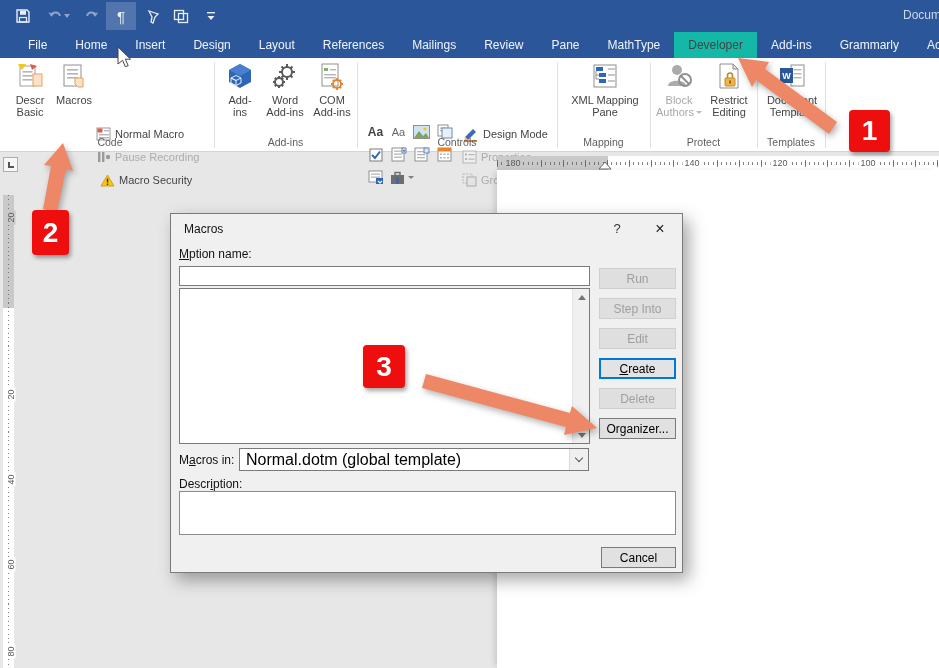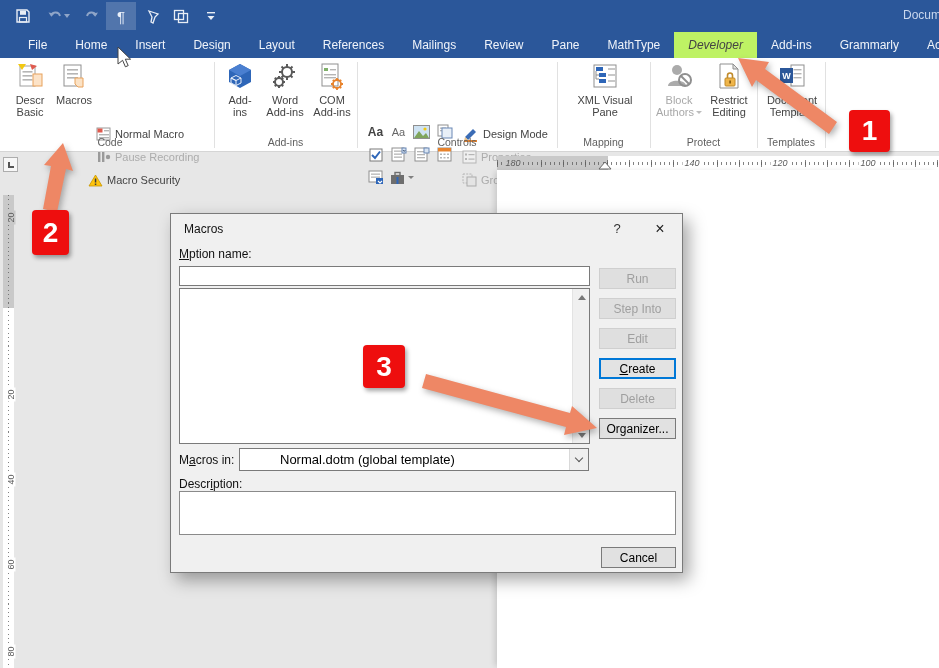--- a/index.html
+++ b/index.html
@@ -12,40 +12,40 @@
   .qbtn{position:absolute;top:2px;width:26px;height:28px;display:flex;align-items:center;justify-content:center;color:#EAF0F9;}
   .qbtn.dim{color:#8FA5C8;}
   .qbtn.toggled{background:rgba(255,255,255,0.18);}
   .pilcrow{font-size:15px;line-height:1;}
   .qcaret{width:0;height:0;border-left:3px solid transparent;border-right:3px solid transparent;border-top:4px solid #C7D3E8;}
   .win-title{position:absolute;left:903px;top:8px;font-size:12px;color:#C9D7EE;white-space:nowrap;}
 
   
   .tabs{position:absolute;left:0;top:32px;width:939px;height:26px;background:var(--titlebar);display:flex;align-items:stretch;padding-left:14px;white-space:nowrap;}
   .tab{padding:0 14px;font-size:12px;color:#F0F4FA;display:flex;align-items:center;cursor:default;}
-  .tab.active{background:#bef264;color:#444;font-style:italic;}
+  .tab.active{background:#14b8a6;color:#444;}
 
   
   .ribbon{position:absolute;left:0;top:58px;width:939px;height:94px;background:#fff;border-bottom:1px solid #D5D5D5;}
   .vsep{position:absolute;top:4px;height:86px;width:1px;background:#E1E1E1;}
   .grouplabel{position:absolute;top:77px;height:14px;font-size:10.5px;color:#5F5F5F;text-align:center;line-height:14px;}
   .bigbtn{position:absolute;top:4px;height:72px;display:flex;flex-direction:column;align-items:center;cursor:default;}
   .bigbtn .blabel{font-size:11px;line-height:11.5px;color:#444;text-align:center;margin-top:3px;}
   .bigbtn.dim .blabel{color:#A8A8A8;}
   .smallbtn{position:absolute;height:20px;display:flex;align-items:center;gap:4px;font-size:11px;color:#444;cursor:default;white-space:nowrap;}
   .smallbtn.dim{color:#ACACAC;}
   .i{display:inline-flex;align-items:center;justify-content:center;}
   .caret2{display:inline-block;width:0;height:0;border-left:3px solid transparent;border-right:3px solid transparent;border-top:3.5px solid #808080;margin-left:2px;vertical-align:middle;}
   .dim .caret2{border-top-color:#BDBDBD;}
   .ctrlicon{position:absolute;width:21px;height:19px;display:flex;align-items:center;justify-content:center;font-size:12px;color:#444;cursor:default;}
 
   
   .tabselector{position:absolute;left:3px;top:157px;width:15px;height:15px;background:#F7F7F7;border:1px solid #ADADAD;display:flex;align-items:center;justify-content:center;}
   .tabselector .lglyph{width:6px;height:6px;border-left:2px solid #555;border-bottom:2px solid #555;}
-  .hruler{position:absolute;left:497px;top:156px;width:442px;height:14px;background:#fff;font-style:italic;}
+  .hruler{position:absolute;left:497px;top:156px;width:442px;height:14px;background:#fff;}
   .hruler .margin{position:absolute;left:0;top:0;width:111px;height:14px;background:#C9C9C9;}
   .hruler .ticks{position:absolute;left:0;right:0;top:6px;height:3px;background-image:repeating-linear-gradient(90deg,rgba(90,90,90,.75) 0 1px,transparent 1px 4.4px);}
   .hruler .ticks2{position:absolute;left:0;right:0;top:4px;height:7px;background-image:repeating-linear-gradient(90deg,rgba(90,90,90,.75) 0 1px,transparent 1px 22px);}
   .hnum{position:absolute;top:2px;transform:translateX(-50%);font-size:9px;color:#5A5A5A;background:#fff;padding:0 2px;line-height:11px;}
   .hnum.in-margin{background:#C9C9C9;}
   .vruler{position:absolute;left:3px;top:195px;width:11px;height:473px;background:#fff;}
   .vruler .margin{position:absolute;left:0;top:0;width:11px;height:113px;background:#C9C9C9;}
   .vruler .ticks{position:absolute;top:0;bottom:0;left:5px;width:1px;background-image:repeating-linear-gradient(180deg,rgba(90,90,90,.75) 0 1px,transparent 1px 4.3px);}
   .vnum{position:absolute;left:1px;transform:rotate(-90deg);font-size:9px;color:#5A5A5A;background:#fff;line-height:9px;padding:0 2px;}
   .vnum.in-margin{background:#C9C9C9;}
@@ -64,21 +64,21 @@
   .sb-up,.sb-dn{position:absolute;left:0;width:17px;height:16px;display:flex;align-items:center;justify-content:center;}
   .sb-up{top:0;} .sb-dn{bottom:0;}
   .tri-up{width:0;height:0;border-left:4px solid transparent;border-right:4px solid transparent;border-bottom:5px solid #777;}
   .tri-dn{width:0;height:0;border-left:4px solid transparent;border-right:4px solid transparent;border-top:5px solid #777;}
   .sidebtns{position:absolute;left:428px;top:0;width:77px;height:100%;}
   .dbtn{position:absolute;left:0;width:77px;height:21px;font-size:12px;display:flex;align-items:center;justify-content:center;background:#E1E1E1;border:1px solid #878787;color:#000;cursor:default;}
   .dbtn.disabled{background:#DFDFDF;border-color:#CFCFCF;color:#9F9F9F;}
   .dbtn.focused{border:1px solid var(--focus);box-shadow:inset 0 0 0 1px var(--focus);background:#E3E3E3;}
   .dbtn.normal{border-color:#7A7A7A;}
   .combo{position:absolute;left:68px;top:234px;width:350px;height:23px;border:1px solid #7A7A7A;background:#fff;display:flex;align-items:center;}
-  .combo .val{flex:1;padding:0 6px;font-size:13px;color:#000;white-space:nowrap;overflow:hidden;margin-left:34px;}
+  .combo .val{flex:1;padding:0 6px;font-size:16px;color:#000;white-space:nowrap;overflow:hidden;}
   .combo .drop{width:19px;height:100%;background:#EFEFEF;border-left:1px solid #D9D9D9;display:flex;align-items:center;justify-content:center;}
   .chev{width:6px;height:6px;border-right:1.4px solid #555;border-bottom:1.4px solid #555;transform:rotate(45deg);margin-top:-3px;}
   .dlg-desc{position:absolute;left:8px;top:277px;width:497px;height:44px;border:1px solid #8A8A8A;background:#fff;resize:none;outline:none;font-size:12px;}
   .cancelbtn{position:absolute;left:430px;top:333px;width:75px;height:21px;background:#E1E1E1;border:1px solid #7A7A7A;font-size:12px;display:flex;align-items:center;justify-content:center;cursor:default;}
 
   
   .badge{position:absolute;background:var(--badge);color:#fff;display:flex;align-items:center;justify-content:center;font-size:28px;font-weight:600;border-radius:4px;filter:drop-shadow(2px 3px 2px rgba(0,0,0,.35));z-index:40;}
   #arrows{position:absolute;left:0;top:0;z-index:39;pointer-events:none;}
   #arrows polygon{fill:var(--arrow);filter:drop-shadow(2px 3px 3px rgba(0,0,0,.3));}
   .cursor{position:absolute;left:117px;top:46px;z-index:50;pointer-events:none;}
@@ -223,21 +223,21 @@
     <div class="smallbtn dim" style="left:96px;top:89px">
       <span class="i">
         <svg width="15" height="12" viewBox="0 0 15 12">
             <rect x="2" y="1" width="2.4" height="10" fill="#9A9A9A"></rect>
             <rect x="6" y="1" width="2.4" height="10" fill="#9A9A9A"></rect>
             <circle cx="12" cy="6" r="2.2" fill="#9A9A9A"></circle>
           </svg>
       </span>
       <span>Pause Recording</span>
     </div>
-    <div class="smallbtn" style="left:88px;top:112px">
+    <div class="smallbtn" style="left:100px;top:112px">
       <span class="i">
         <svg width="15" height="13" viewBox="0 0 15 13">
             <path d="M7.5 1 L14 12 L1 12 Z" fill="#FFC40C" stroke="#C79600" stroke-width="0.8"></path>
             <rect x="6.8" y="4.5" width="1.5" height="4" fill="#3A3A3A"></rect>
             <rect x="6.8" y="9.5" width="1.5" height="1.5" fill="#3A3A3A"></rect>
           </svg>
       </span>
       <span>Macro Security</span>
     </div>
     <div class="grouplabel" style="left:6px;width:208px">Code</div>
@@ -403,21 +403,21 @@
             <rect x="3" y="3" width="22" height="22" fill="#fff" stroke="#8F8F8F"></rect>
             <rect x="5" y="5" width="7" height="4" fill="#2E66B8"></rect>
             <rect x="8" y="11" width="7" height="4" fill="#2E66B8"></rect>
             <rect x="8" y="17" width="7" height="4" fill="#2E66B8"></rect>
             <path d="M5 9 v8 h3 M5 13 h3" fill="none" stroke="#8F8F8F"></path>
             <rect x="17" y="6" width="7" height="2" fill="#C8C8C8"></rect>
             <rect x="17" y="12" width="7" height="2" fill="#C8C8C8"></rect>
             <rect x="17" y="18" width="7" height="2" fill="#C8C8C8"></rect>
           </svg>
       </span>
-      <div class="blabel" style="width:68px">XML Visual Pane</div>
+      <div class="blabel" style="width:68px">XML Mapping Pane</div>
     </div>
     <div class="grouplabel" style="left:557px;width:93px">Mapping</div>
     <div class="vsep" style="left:650px"></div>
 
     <div class="bigbtn" style="left:705px;width:48px">
       <span class="i">
         <svg width="26" height="30" viewBox="0 0 26 30">
             <path d="M4 2 h13 l5 5 v19 h-18 z" fill="#fff" stroke="#8F8F8F"></path>
             <path d="M17 2 l5 5 h-5 z" fill="#E0E0E0" stroke="#8F8F8F"></path>
             <rect x="9" y="16" width="10" height="8" rx="1" fill="#EFB54A" stroke="#C08A2A"></rect>

